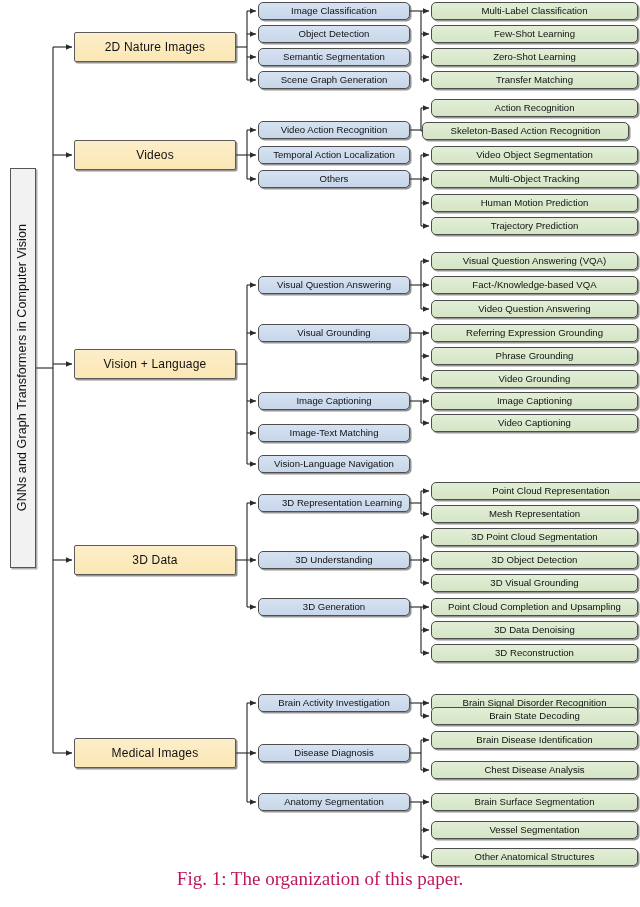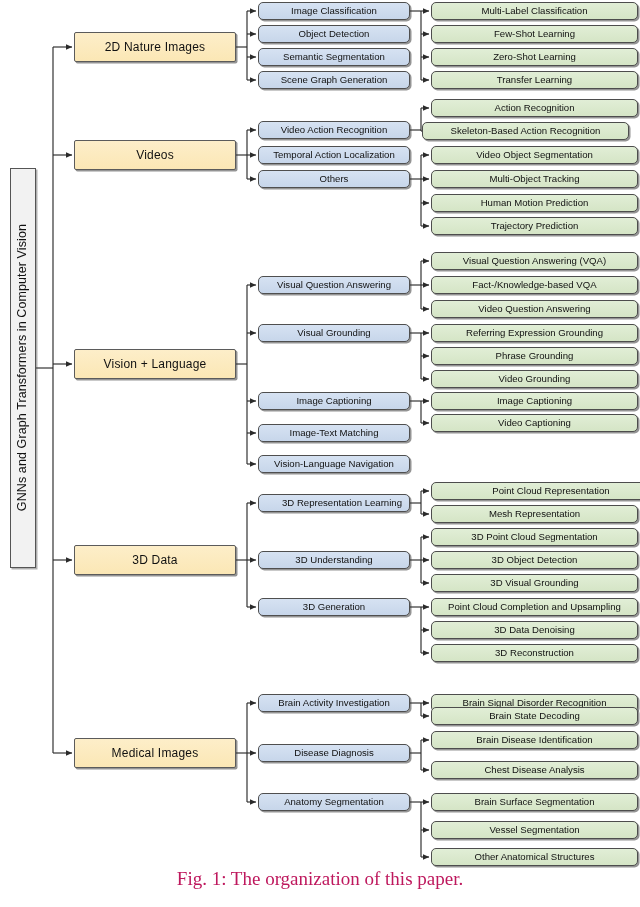--- a/index.html
+++ b/index.html
@@ -222,21 +222,21 @@
         <div class="node node-l3" style="left: 431px; top: 2px; width: 207px; height: 18px;">
           <span>Multi-Label Classification</span>
         </div>
         <div class="node node-l3" style="left: 431px; top: 25px; width: 207px; height: 18px;">
           <span>Few-Shot Learning</span>
         </div>
         <div class="node node-l3" style="left: 431px; top: 48px; width: 207px; height: 18px;">
           <span>Zero-Shot Learning</span>
         </div>
         <div class="node node-l3" style="left: 431px; top: 71px; width: 207px; height: 18px;">
-          <span>Transfer Learning</span>
+          <span>Transfer Matching</span>
         </div>
         <div class="node node-l1" style="left: 74px; top: 140px; width: 162px; height: 30px;">
           <span>Videos</span>
         </div>
         <div class="node node-l2" style="left: 258px; top: 121px; width: 152px; height: 18px;">
           <span>Video Action Recognition</span>
         </div>
         <div class="node node-l2" style="left: 258px; top: 146px; width: 152px; height: 18px;">
           <span>Temporal Action Localization</span>
         </div>

